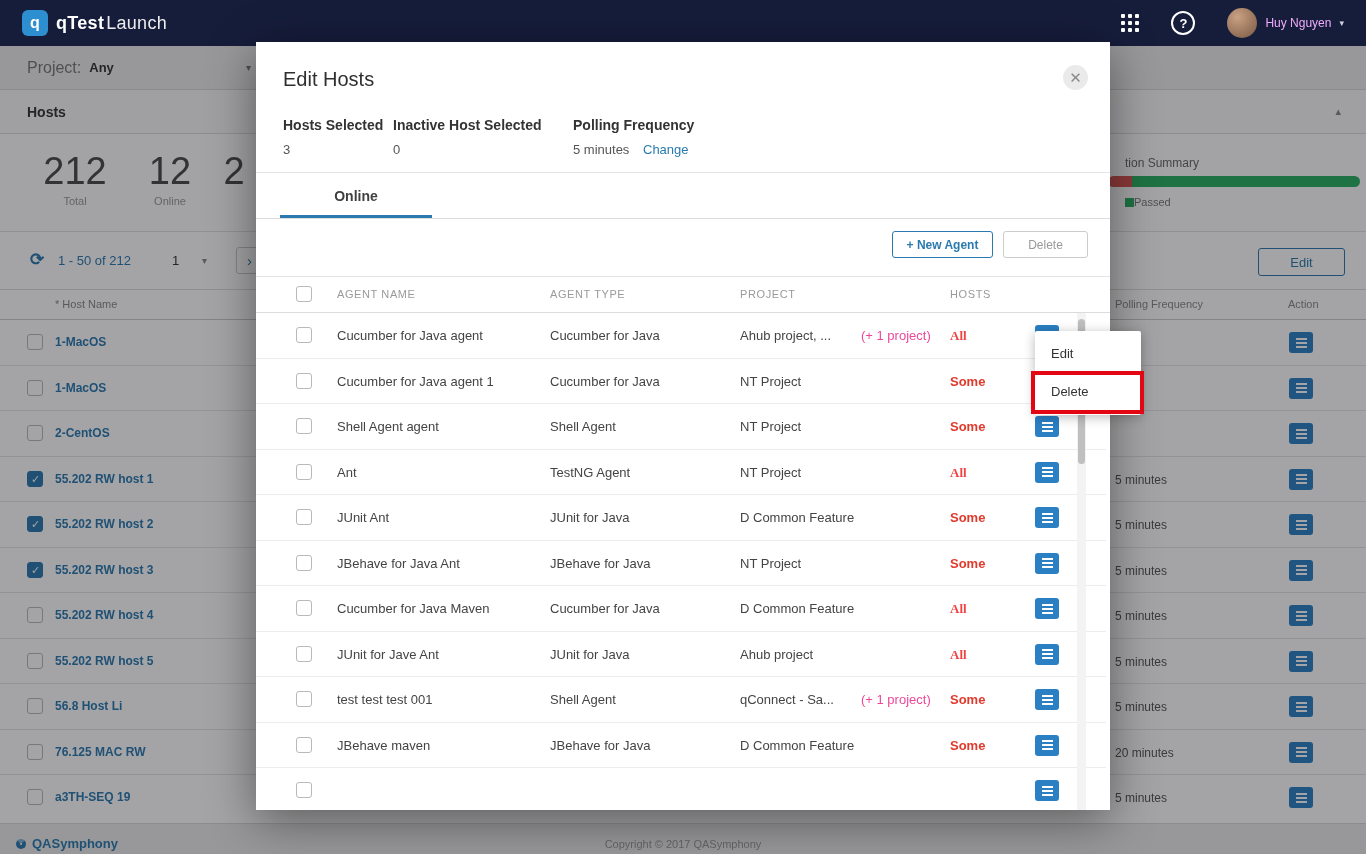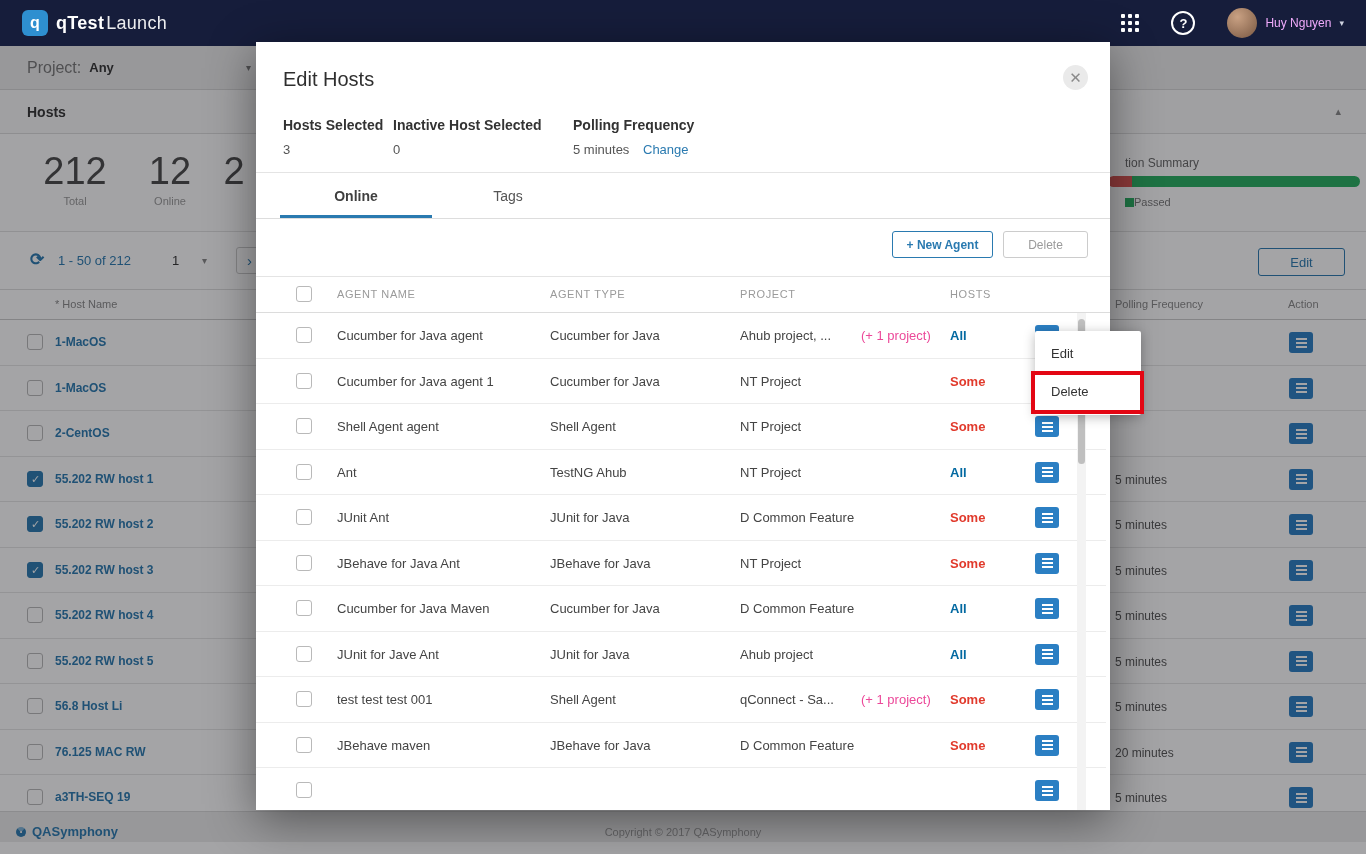--- a/index.html
+++ b/index.html
@@ -76,21 +76,21 @@
   .cb.checked { background:#2a7ab0; border-color:#2a7ab0; }
   .cb.checked::after { content:"✓"; color:#fff; font-size:11px; position:absolute; left:3px; top:1px; }
   .host-row .cb { left:27px; top:14px; }
   .host-name { position:absolute; left:55px; top:15px; font-size:12px; font-weight:bold; color:#2a7ab0; cursor:pointer; }
   .host-poll { position:absolute; left:1115px; top:16px; font-size:12px; color:#555; }
   .menu-btn { position:absolute; width:24px; height:21px; background:#2b7fc3; border-radius:3px; border:none;
               display:flex; flex-direction:column; align-items:center; justify-content:center; gap:2px; cursor:pointer; }
   .menu-btn i { display:block; width:11px; height:2px; background:#fff; }
   .host-row .menu-btn { left:1289px; top:12px; }
 
-  .footer { position:absolute; left:0; right:0; bottom:12px; height:31px; background:#ececec;
+  .footer { position:absolute; left:0; right:0; bottom:0; height:31px; background:#ececec;
             border-top:1px solid #d8d8d8; z-index:3; }
   .footer-logo { position:absolute; left:16px; top:12px; display:flex; align-items:center; gap:6px; }
   .footer-mark { width:10px; height:10px; border:4px solid #2a7ab0; border-top-color:#7fb3d8; border-radius:50%; }
   .footer-brand { font-size:13px; font-weight:bold; color:#2a7ab0; }
   .copyright { position:absolute; left:0; right:0; top:14px; text-align:center; font-size:11px; color:#999; }
 
   
   .overlay { position:absolute; top:46px; left:0; right:0; bottom:0; background:rgba(15,15,20,.38); z-index:20; }
 
   
@@ -122,21 +122,21 @@
   .mc-name { left:81px; } .mc-type { left:294px; } .mc-project { left:484px; } .mc-hosts { left:694px; }
 
   .agent-rows { position:absolute; left:0; right:4px; top:271px; height:497px; overflow:hidden; }
   .agent-row { position:relative; height:45.5px; border-bottom:1px solid #ececec; font-size:13px; color:#444; }
   .agent-row .cb { left:40px; top:14px; }
   .a-name { position:absolute; left:81px; top:15px; }
   .a-type { position:absolute; left:294px; top:15px; }
   .a-project { position:absolute; left:484px; top:15px; }
   .a-extra { position:absolute; left:605px; top:15px; color:#ec4899; }
   .hosts-badge { position:absolute; left:694px; top:15px; font-weight:bold; }
-  .hosts-badge.all { color:#0369a1; }
+  .hosts-badge.all { color:#ef4444;font-family:Liberation Serif, serif; }
   .hosts-badge.some { color:#e13a2c; }
   .agent-row .menu-btn { left:779px; top:12px; }
 
   .mscroll-track { position:absolute; left:821px; top:271px; width:9px; bottom:0; background:#f3f3f3; cursor:pointer; }
   .mscroll-thumb { position:absolute; left:1px; top:6px; width:7px; height:145px; background:#bfbfbf; border-radius:4px; }
 
   
   .context-menu { position:absolute; left:1035px; top:331px; width:106px; background:#fff; z-index:40;
                   border-radius:2px; box-shadow:0 2px 12px rgba(0,0,0,.28); padding:4px 0; }
   .context-item { height:38px; line-height:38px; padding-left:16px; font-size:13px; color:#333; cursor:pointer; }
@@ -361,21 +361,20 @@
     <div class="mstat-value" style="left:137px;">0</div>
     <div class="mstat-label" style="left:317px;">Polling Frequency</div>
     <div class="mstat-value" style="left:317px;">
       <span>5 minutes</span>
       <span class="link" style="margin-left:10px;">Change</span>
     </div>
     <div class="mdivider1"></div>
 
     <div class="tabs">
       <div class="tab active">Online</div>
-      <div class="tab">Tags</div>
     </div>
     <div class="tabs-border"></div>
 
     <button class="modal-toolbar-btn new-agent-btn">+ New Agent</button>
     <button class="modal-toolbar-btn mdelete-btn">Delete</button>
     <div class="mdivider2"></div>
 
     <div class="magent-thead">
       <span class="cb"></span>
       <span class="mc-name">AGENT NAME</span>
@@ -420,21 +419,21 @@
     <span class="hosts-badge some">Some</span>
     <button class="menu-btn">
             <i></i>
             <i></i>
             <i></i>
           </button>
   </div>
         <div class="agent-row">
     <span class="cb"></span>
     <span class="a-name">Ant</span>
-    <span class="a-type">TestNG Ahub</span>
+    <span class="a-type">TestNG Agent</span>
     <span class="a-project">NT Project</span>
     <span class="a-extra"></span>
     <span class="hosts-badge all">All</span>
     <button class="menu-btn">
             <i></i>
             <i></i>
             <i></i>
           </button>
   </div>
         <div class="agent-row">

